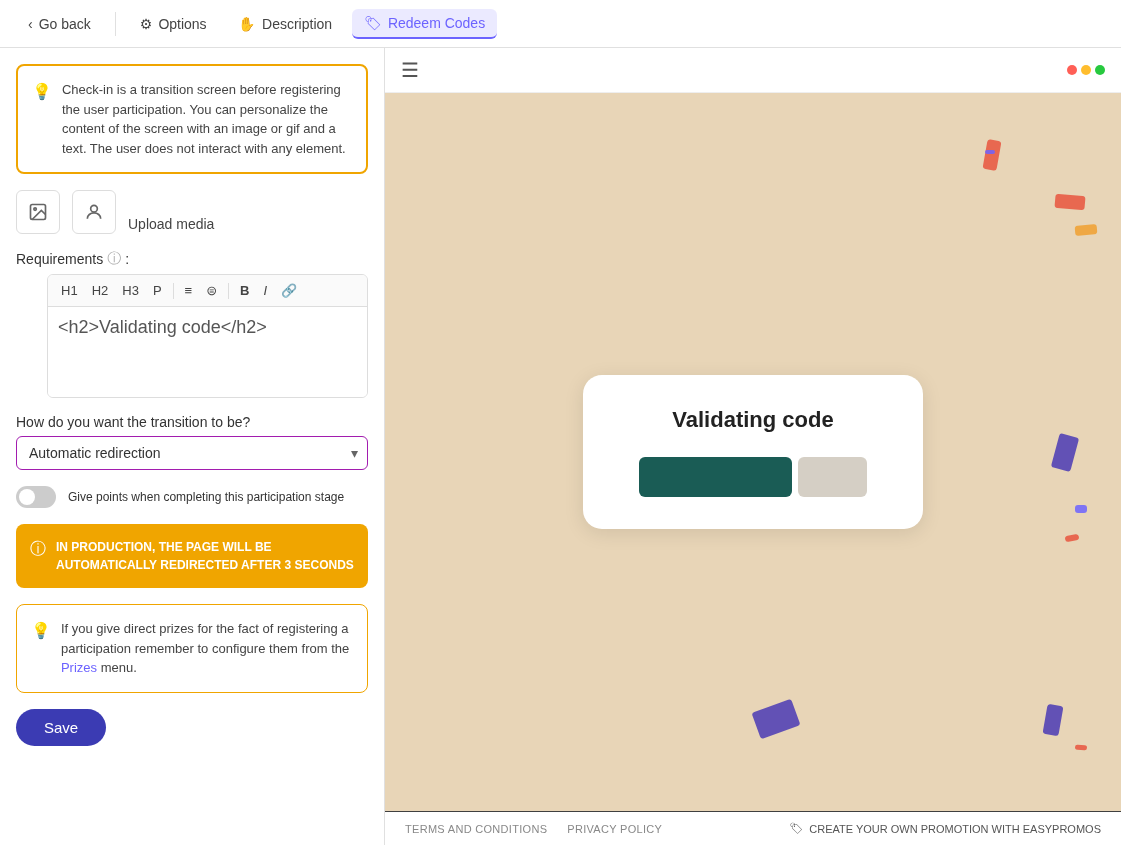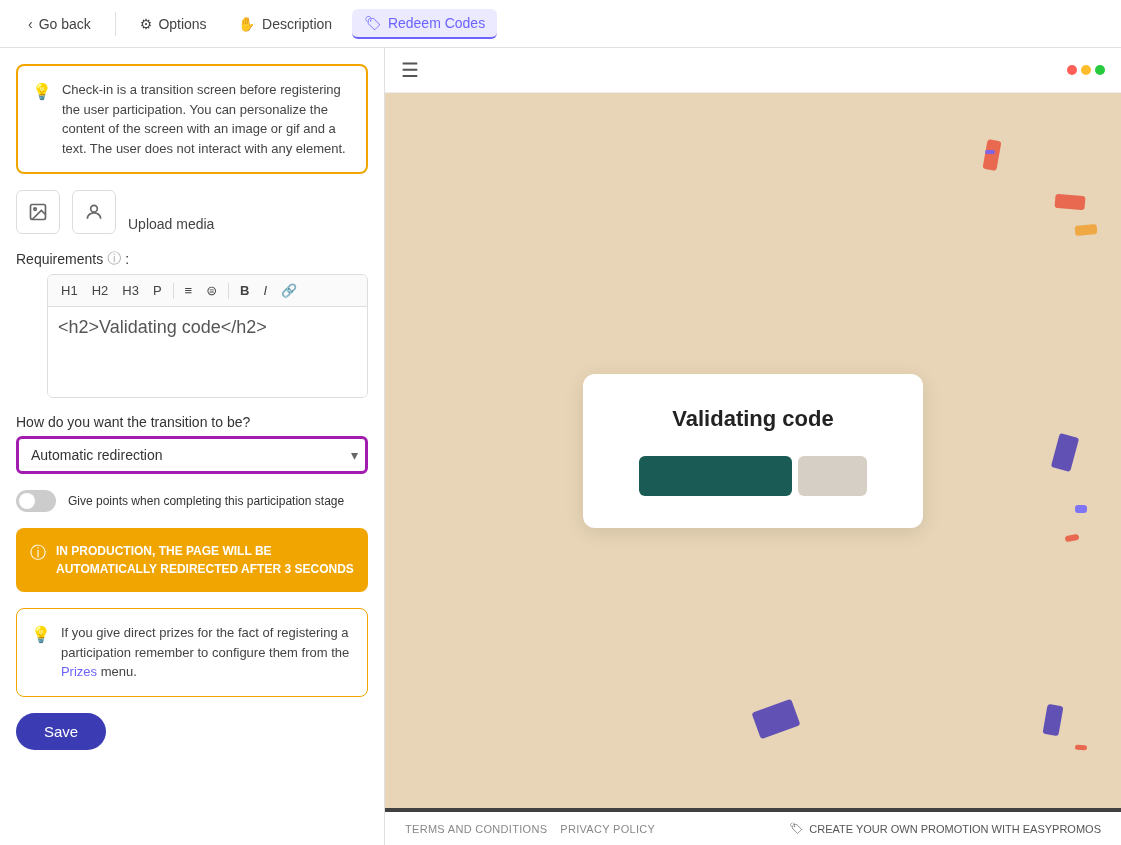--- a/index.html
+++ b/index.html
@@ -126,21 +126,21 @@
       background: #fff;
     }
 
     
     .select-container {
       position: relative;
     }
     .select-container select {
       width: 100%;
       padding: 8px 12px;
-      border: 3px solid #a21caf;
+      border: 1px solid #a21caf;
       border-radius: 6px;
       font-size: 14px;
       color: #333;
       background: #fff;
       appearance: none;
       cursor: pointer;
     }
     .select-container::after {
       content: '▾';
       position: absolute;
@@ -253,21 +253,21 @@
       position: absolute;
       border-radius: 2px;
     }
 
     
     .validation-card {
       position: absolute;
       top: 50%; left: 50%;
       transform: translate(-50%, -50%);
       background: #fff;
-      border-radius: 12px;
+      border-radius: 19px;
       padding: 32px 56px;
       width: 340px;
       text-align: center;
       box-shadow: 0 4px 20px rgba(0,0,0,0.1);
     }
     .validation-title {
       font-size: 22px;
       font-weight: 600;
       color: #222;
       margin-bottom: 24px;
@@ -285,25 +285,25 @@
     .progress-bar-empty {
       flex: 1;
       height: 40px;
       background: #d5cfc5;
       border-radius: 6px;
     }
 
     
     .preview-footer {
       background: #fff;
-      border-top: 4px solid #404040;
+      border-top: 1px solid #404040;
       padding: 10px 20px;
       display: flex;
       align-items: center;
-      gap: 13px;
+      gap: 20px;
       font-size: 11px;
       color: #888;
     }
     .preview-footer .brand {
       margin-left: auto;
       display: flex;
       align-items: center;
       gap: 6px;
       font-size: 11px;
       color: #555;

